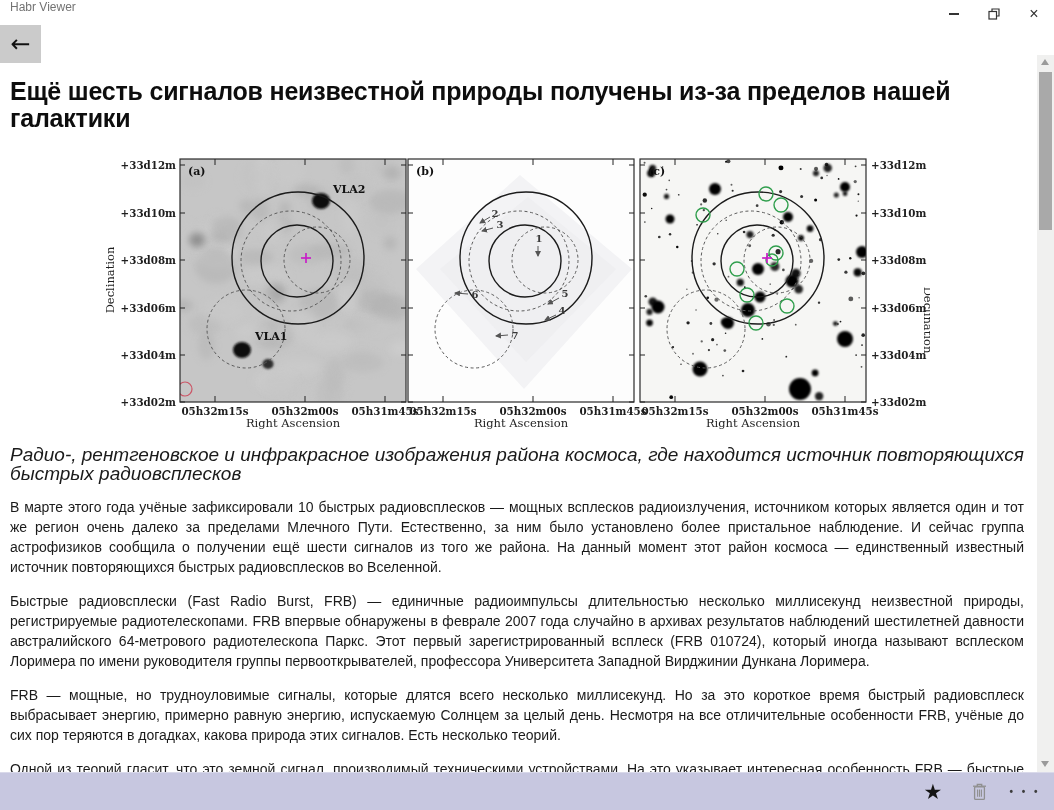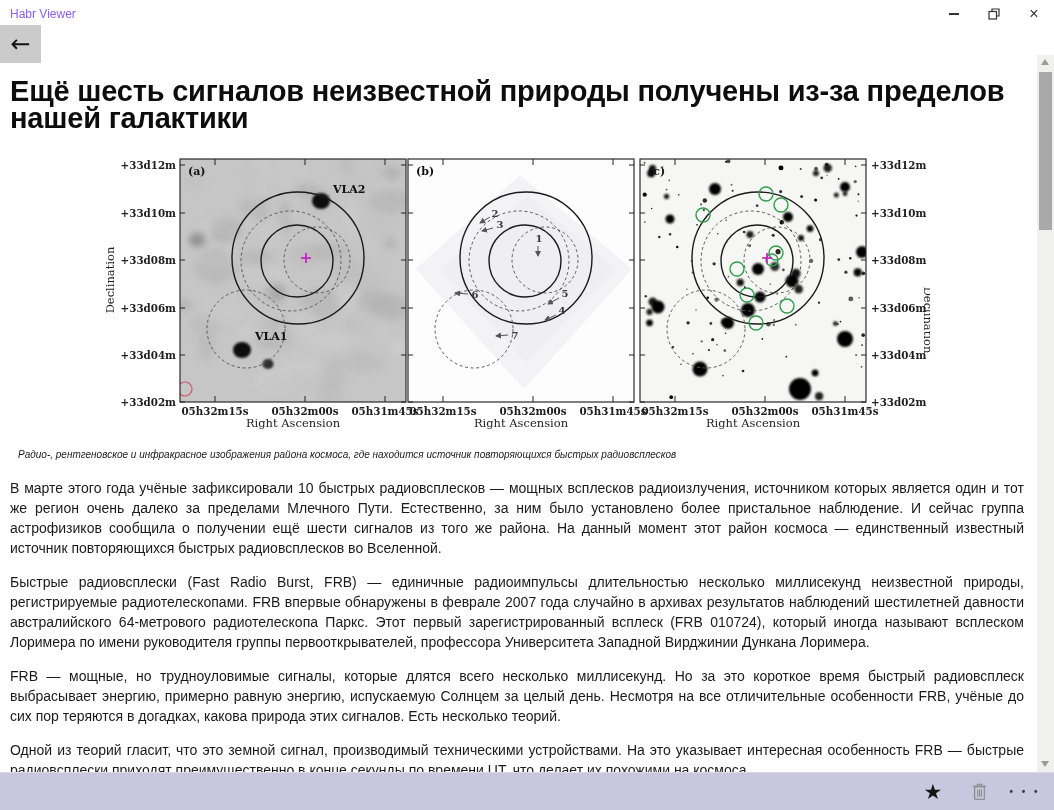--- a/index.html
+++ b/index.html
@@ -1,34 +1,34 @@
 <!DOCTYPE html>
 <html><head>
 <meta charset="utf-8">
 <style>
   html,body{margin:0;padding:0;background:#fff;}
   .app{position:relative;width:1054px;height:810px;background:#ffffff;overflow:hidden;
        font-family:"Liberation Sans",sans-serif;}
   
   .titlebar{position:absolute;left:0;top:0;width:100%;height:28px;background:#fff;}
-  .apptitle{position:absolute;left:10px;top:7px;font-size:12px;color:#8b5cf6;}
+  .apptitle{position:absolute;left:10px;top:0;font-size:12px;color:#737373;}
   .wincontrols{position:absolute;right:0;top:0;height:28px;display:flex;}
   .winbtn{width:40px;height:28px;display:flex;align-items:center;justify-content:center;cursor:default;}
   .min-bar{width:10px;height:1.5px;background:#333;}
   .close-glyph{font-size:16px;color:#333;line-height:1;}
   
   .backbtn{position:absolute;left:0;top:25px;width:41px;height:38px;background:#cbcbcb;border:none;
            font-size:24px;color:#111;display:flex;align-items:center;justify-content:center;padding:0;
            font-family:"DejaVu Sans",sans-serif;}
   
   .content{position:absolute;left:0;top:55px;width:1037px;}
-  h1{margin:23px 10px 0 10px;font-size:29px;line-height:27px;font-weight:bold;color:#0d0d0d;
+  h1{margin:23px 10px 0 10px;font-size:25px;line-height:27px;font-weight:bold;color:#0d0d0d;
      letter-spacing:-0.2px;}
   .figwrap{margin:25px 0 0 100px;}
-  .caption{margin:12px 10px 0 18px;font-size:10px;line-height:19px;font-style:italic;color:#1a1a1a;}
+  .caption{margin:12px 10px 0 10px;font-size:19px;line-height:19px;font-style:italic;color:#1a1a1a;}
   .body-text{margin:14px 13px 0 10px;font-size:14px;line-height:20px;color:#1a1a1a;
              text-align:justify;}
   
   .ticklabel{font-family:"DejaVu Serif",serif;font-size:10.3px;font-weight:700;fill:#1e1e1e;}
   .axislabel{font-family:"DejaVu Serif",serif;font-size:11.5px;fill:#1e1e1e;}
   .plabel{font-family:"DejaVu Serif",serif;font-size:11px;font-weight:700;fill:#111;}
   .srcnum{font-family:"DejaVu Serif",serif;font-size:10px;font-weight:700;fill:#3a3a3a;}
   .solid{fill:none;stroke:#1b1b1b;stroke-width:1.4;}
   .dash{fill:none;stroke:#5a5a5a;stroke-width:1;stroke-dasharray:3 2.6;}
   .pborder{fill:none;stroke:#2b2b2b;stroke-width:1.2;}

